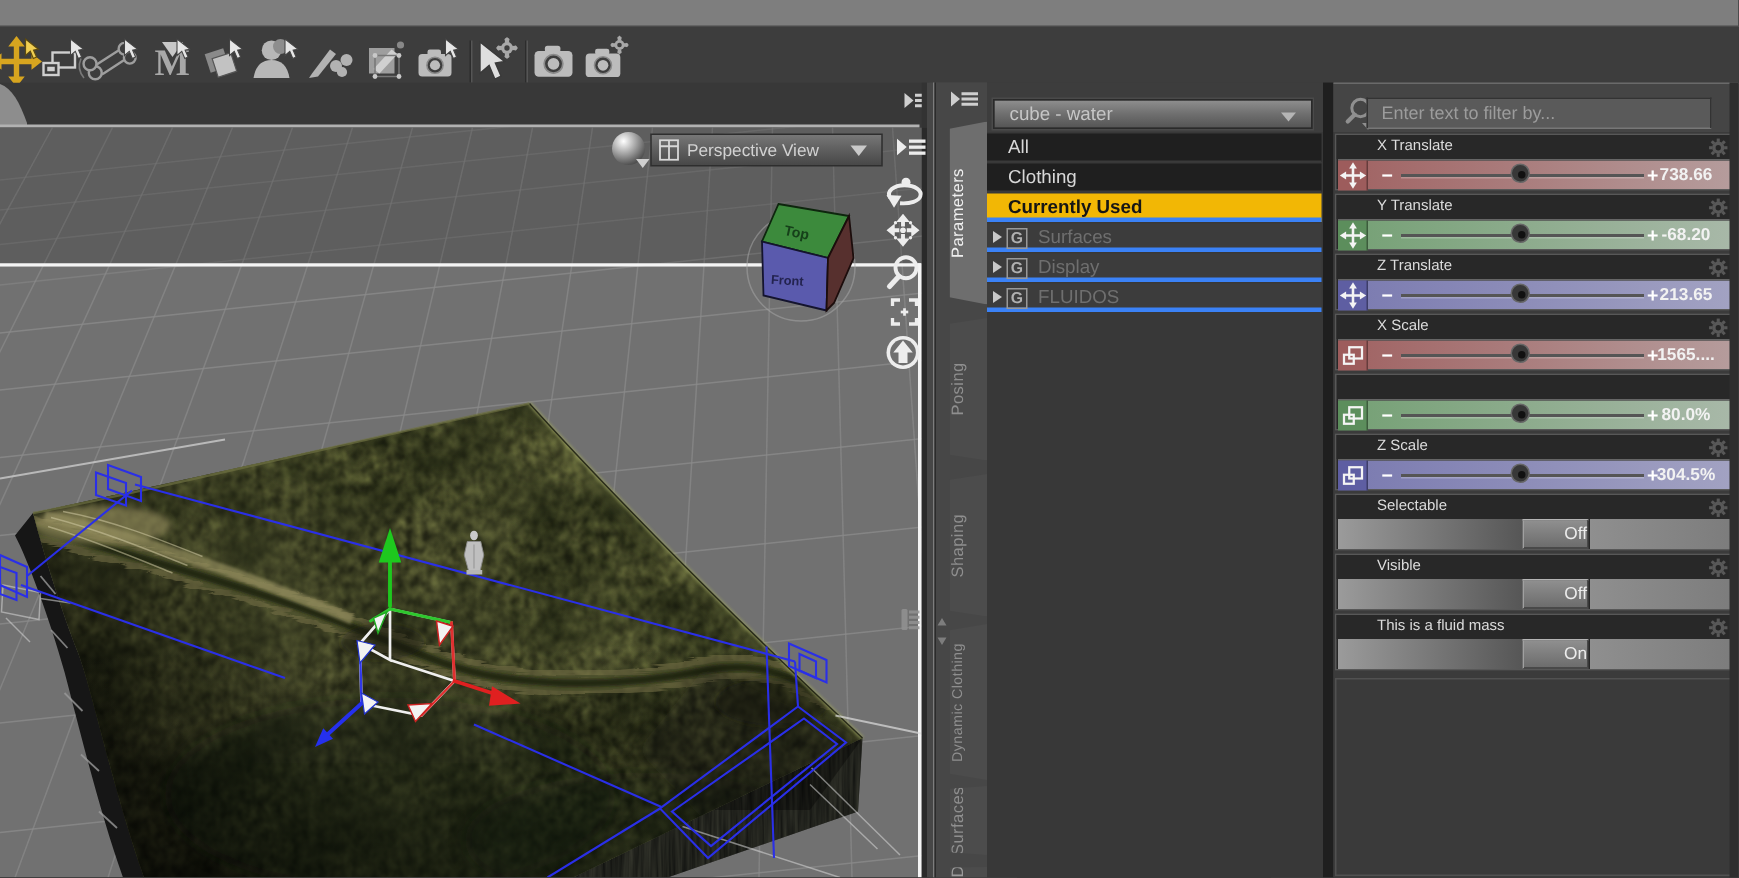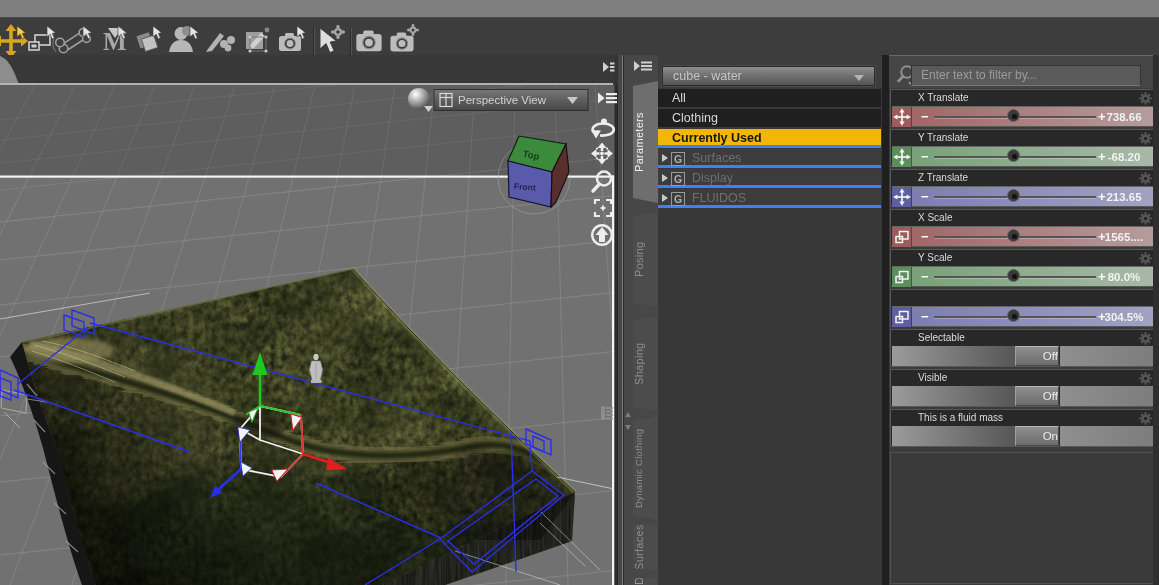--- a/index.html
+++ b/index.html
@@ -611,49 +611,49 @@
                 </g>
               </svg></div>
             <div class="minus">−</div>
             <div class="track"></div>
             <div class="knob"></div>
             <div class="plus">+</div>
             <div class="val">1565....</div>
           </div>
         </div>
         <div class="blk" style="top:194px;">
-          <div class="hd">Y Scale<span class="gearw"><svg width="13" height="13" viewBox="-7 -7 14 14">
+          <div class="bar" style="background:linear-gradient(to right,#74a074,#a8b8a8);border-top:1px solid #666;">
+            <div class="icell" style="background:#5c8e5c;border-right:1px solid rgba(0,0,0,0.35);"><svg width="20" height="20" viewBox="0 0 20 20">
+                <g fill="none" stroke="#f4f4f4" stroke-width="1.5">
+                  <rect x="7.5" y="4.5" width="8.5" height="7.5"></rect>
+                  <rect x="4" y="9.5" width="6.5" height="6"></rect>
+                </g>
+              </svg></div>
+            <div class="minus">−</div>
+            <div class="track"></div>
+            <div class="knob"></div>
+            <div class="plus">+</div>
+            <div class="val">80.0%</div>
+          </div>
+        </div>
+        <div class="blk" style="top:234px;">
+          <div class="hd">Z Scale<span class="gearw"><svg width="13" height="13" viewBox="-7 -7 14 14">
                 <g fill="#585858">
                   <circle r="4.4"></circle>
                   <rect x="-1.1" y="-6.6" width="2.2" height="2.4"></rect>
                   <rect x="-1.1" y="4.2" width="2.2" height="2.4"></rect>
                   <rect x="-6.6" y="-1.1" width="2.4" height="2.2"></rect>
                   <rect x="4.2" y="-1.1" width="2.4" height="2.2"></rect>
                   <rect x="-1.1" y="-6.6" width="2.2" height="2.4" transform="rotate(45)"></rect>
                   <rect x="-1.1" y="4.2" width="2.2" height="2.4" transform="rotate(45)"></rect>
                   <rect x="-6.6" y="-1.1" width="2.4" height="2.2" transform="rotate(45)"></rect>
                   <rect x="4.2" y="-1.1" width="2.4" height="2.2" transform="rotate(45)"></rect>
                 </g>
                 <circle r="1.9" fill="#252525"></circle>
               </svg></span></div>
-          <div class="bar" style="background:linear-gradient(to right,#74a074,#a8b8a8);border-top:1px solid #666;">
-            <div class="icell" style="background:#5c8e5c;border-right:1px solid rgba(0,0,0,0.35);"><svg width="20" height="20" viewBox="0 0 20 20">
-                <g fill="none" stroke="#f4f4f4" stroke-width="1.5">
-                  <rect x="7.5" y="4.5" width="8.5" height="7.5"></rect>
-                  <rect x="4" y="9.5" width="6.5" height="6"></rect>
-                </g>
-              </svg></div>
-            <div class="minus">−</div>
-            <div class="track"></div>
-            <div class="knob"></div>
-            <div class="plus">+</div>
-            <div class="val">80.0%</div>
-          </div>
-        </div>
-        <div class="blk" style="top:234px;">
           <div class="bar" style="background:linear-gradient(to right,#7a7ab0,#a2a2c2);border-top:1px solid #666;">
             <div class="icell" style="background:#5e5ea2;border-right:1px solid rgba(0,0,0,0.35);"><svg width="20" height="20" viewBox="0 0 20 20">
                 <g fill="none" stroke="#f4f4f4" stroke-width="1.5">
                   <rect x="7.5" y="4.5" width="8.5" height="7.5"></rect>
                   <rect x="4" y="9.5" width="6.5" height="6"></rect>
                 </g>
               </svg></div>
             <div class="minus">−</div>
             <div class="track"></div>
             <div class="knob"></div>

